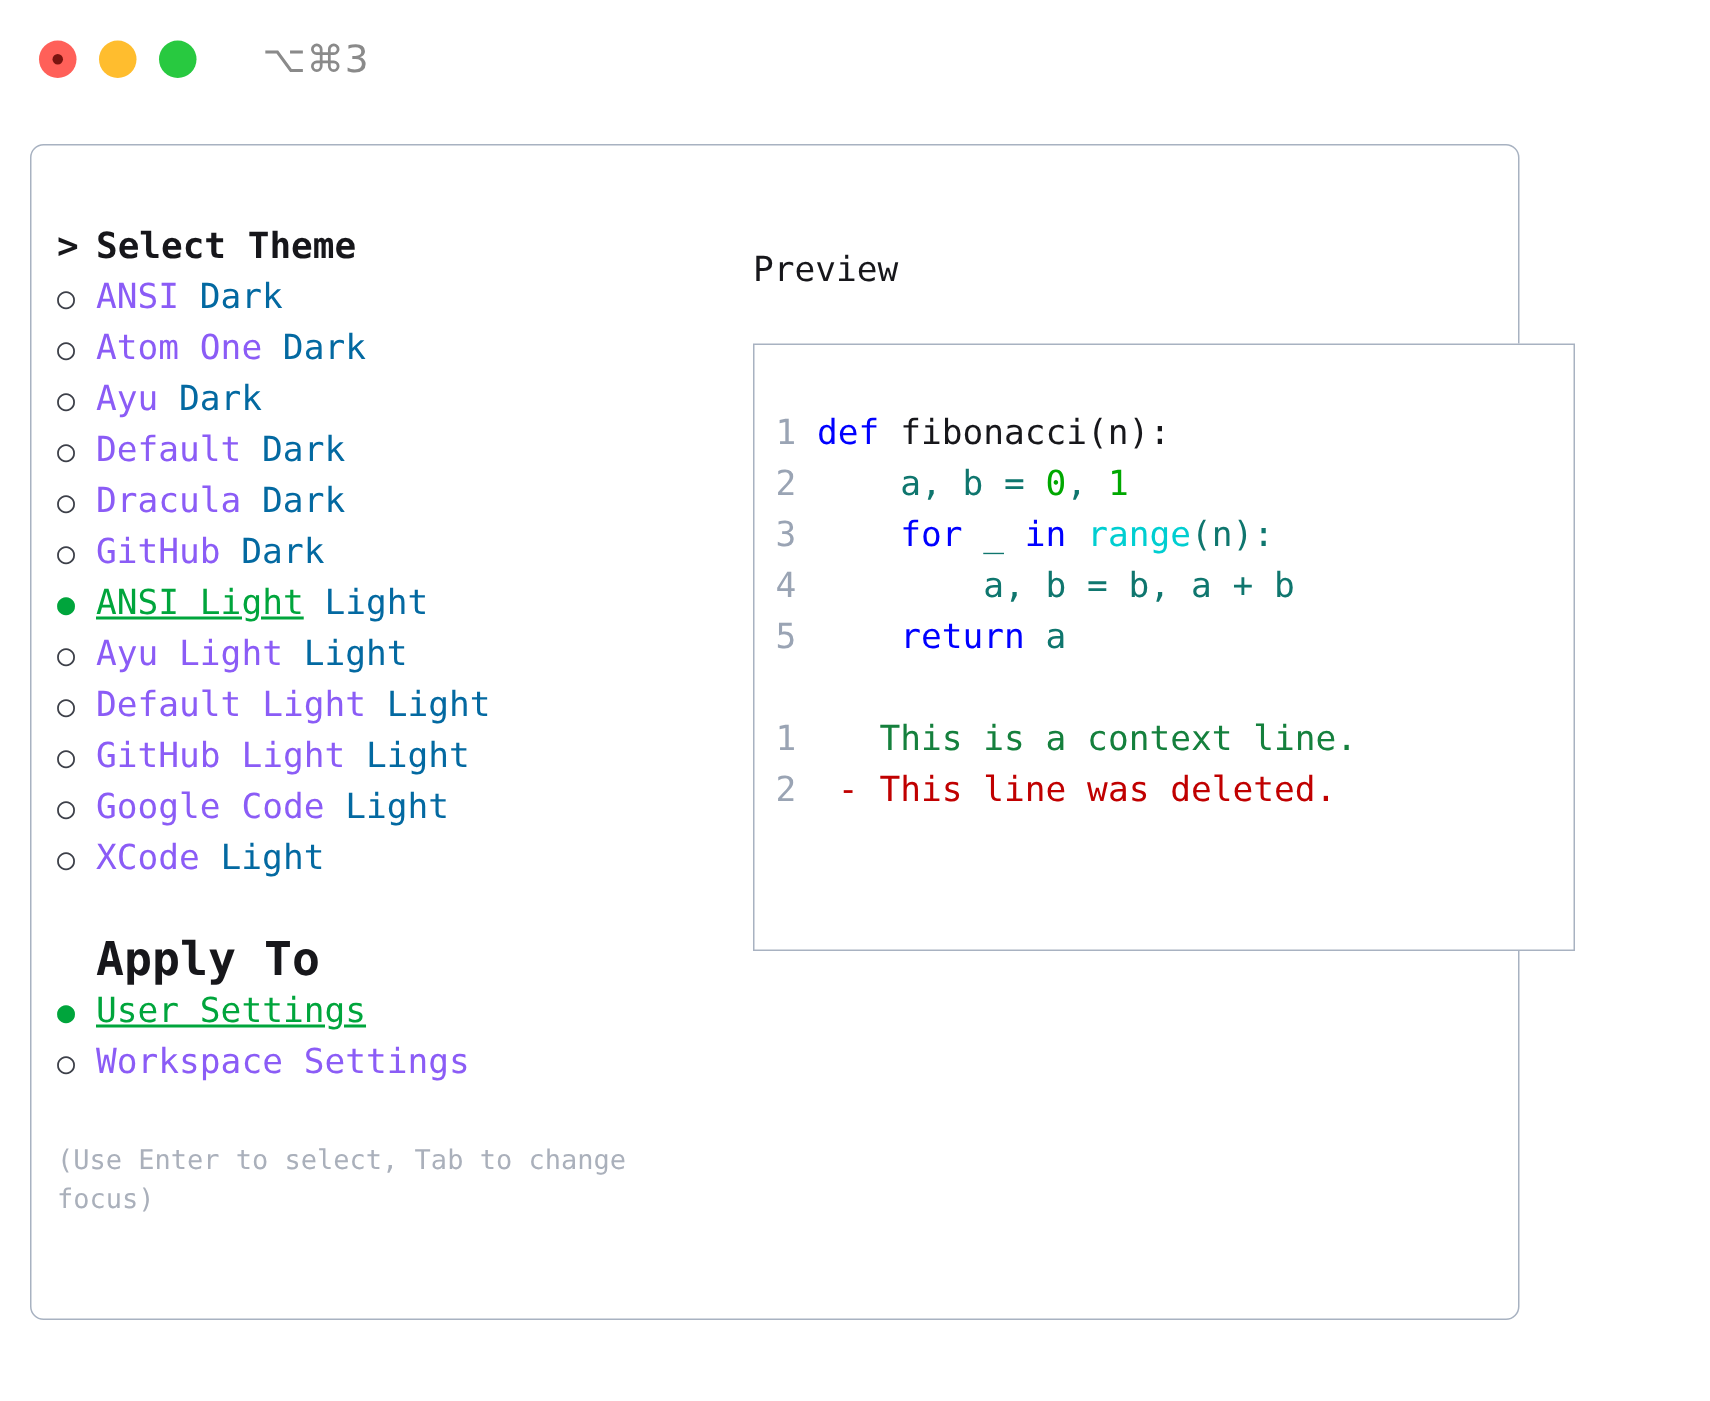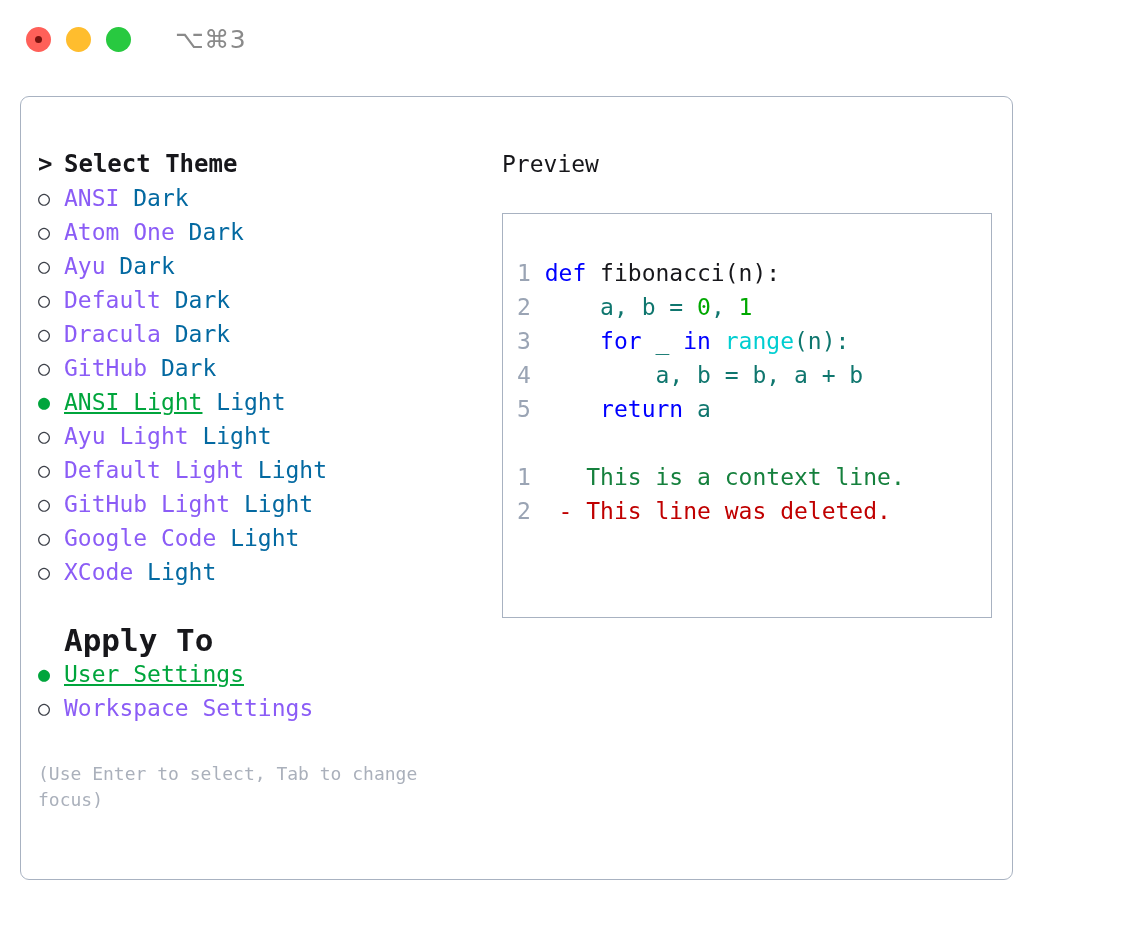--- a/index.html
+++ b/index.html
@@ -147,33 +147,33 @@
     width: 420px;
     font-size: 18px;
     line-height: 26px;
     color: #aab0bb;
   }
 
   
   .right-col {
     position: absolute;
     left: 481px;
-    top: 50px;
+    top: 66px;
     width: 490px;
   }
   .preview-label {
     font-size: 23px;
     color: #17171b;
     height: 34px;
     line-height: 34px;
   }
 
   .preview-box {
     margin-top: 32px;
-    width: 490px;
+    width: 548px;
     height: 405px;
     border: 1.6px solid #a8b2c1;
     box-sizing: border-box;
     background: #ffffff;
     position: relative;
   }
 
   .code {
     position: absolute;
     left: 14px;

